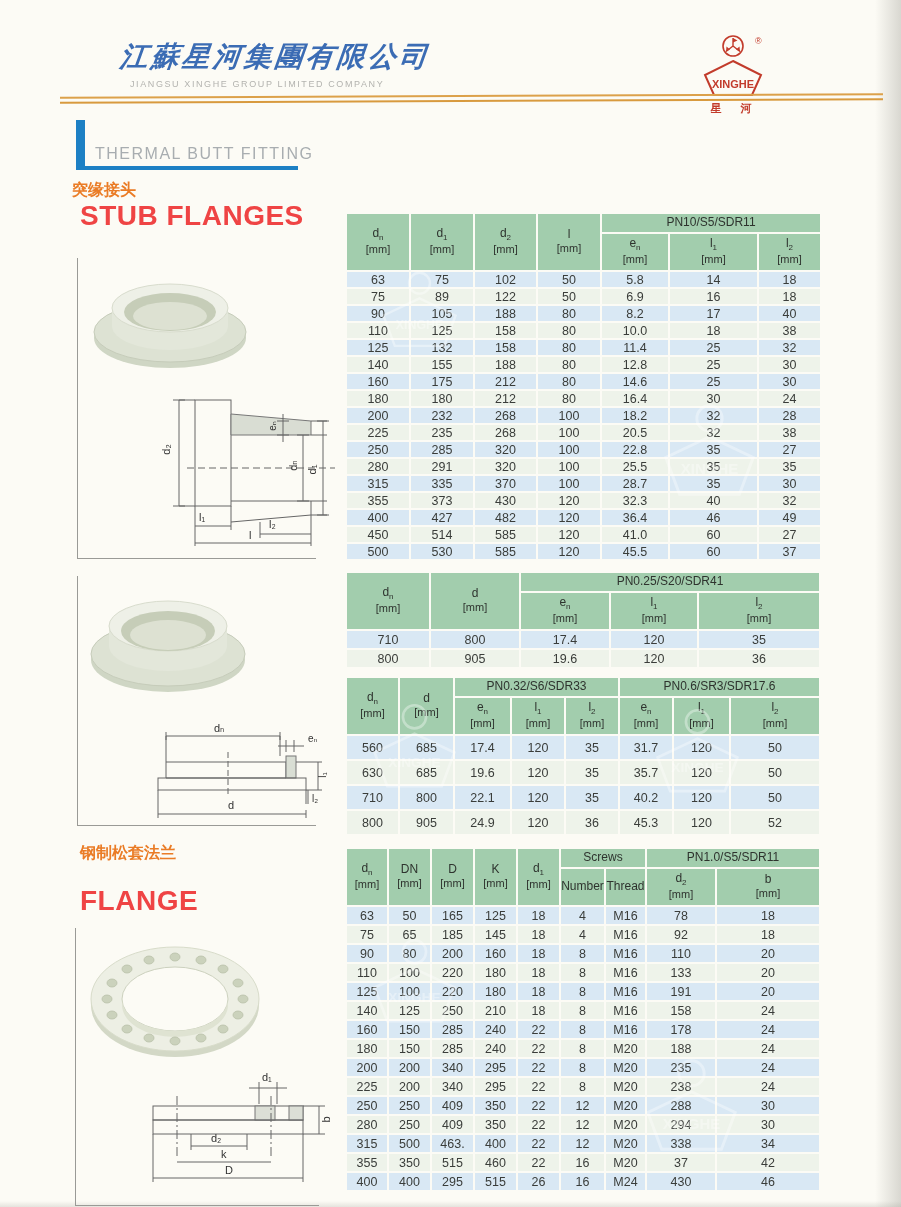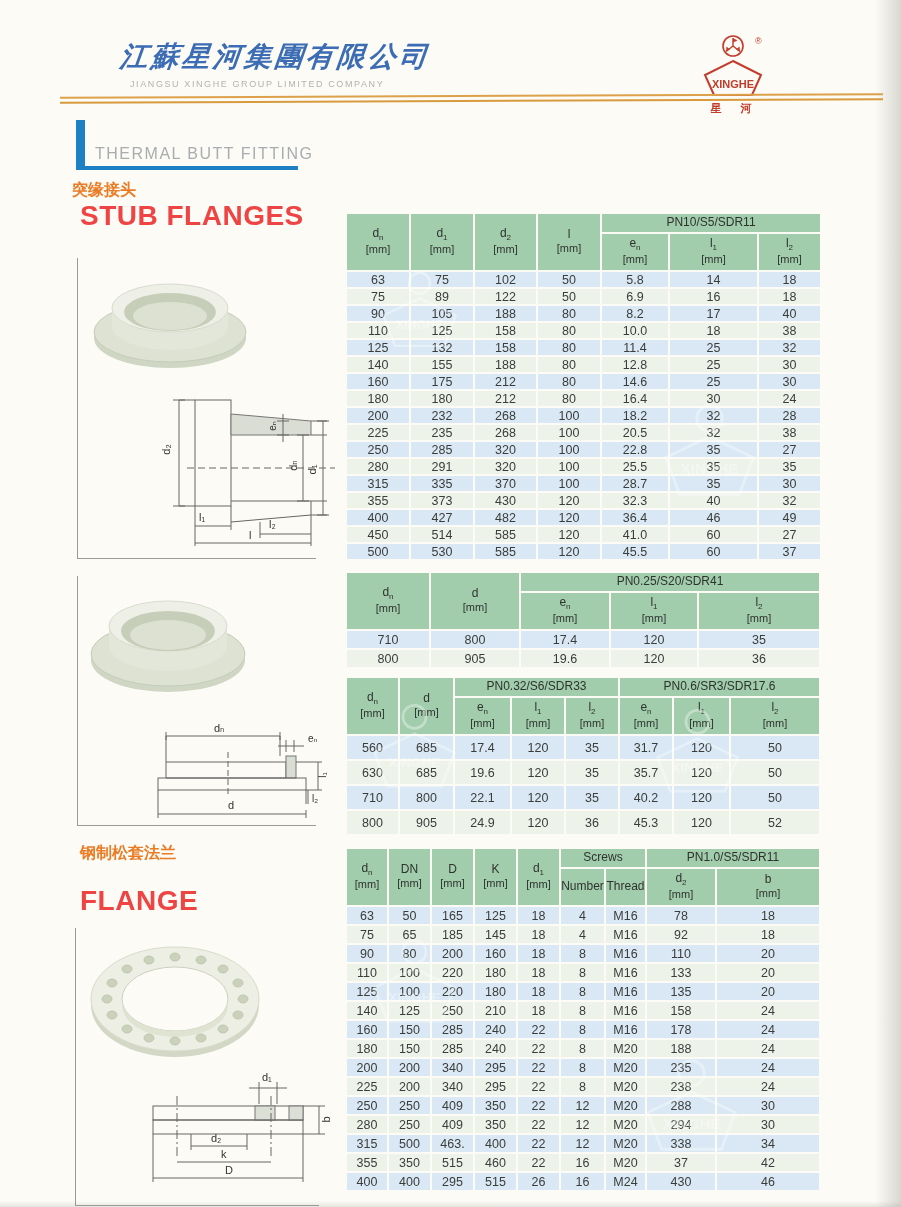--- a/index.html
+++ b/index.html
@@ -625,21 +625,21 @@
           <td>20</td>
         </tr>
         <tr>
           <td>125</td>
           <td>100</td>
           <td>220</td>
           <td>180</td>
           <td>18</td>
           <td>8</td>
           <td>M16</td>
-          <td>135</td>
+          <td>191</td>
           <td>20</td>
         </tr>
         <tr>
           <td>140</td>
           <td>125</td>
           <td>250</td>
           <td>210</td>
           <td>18</td>
           <td>8</td>
           <td>M16</td>

